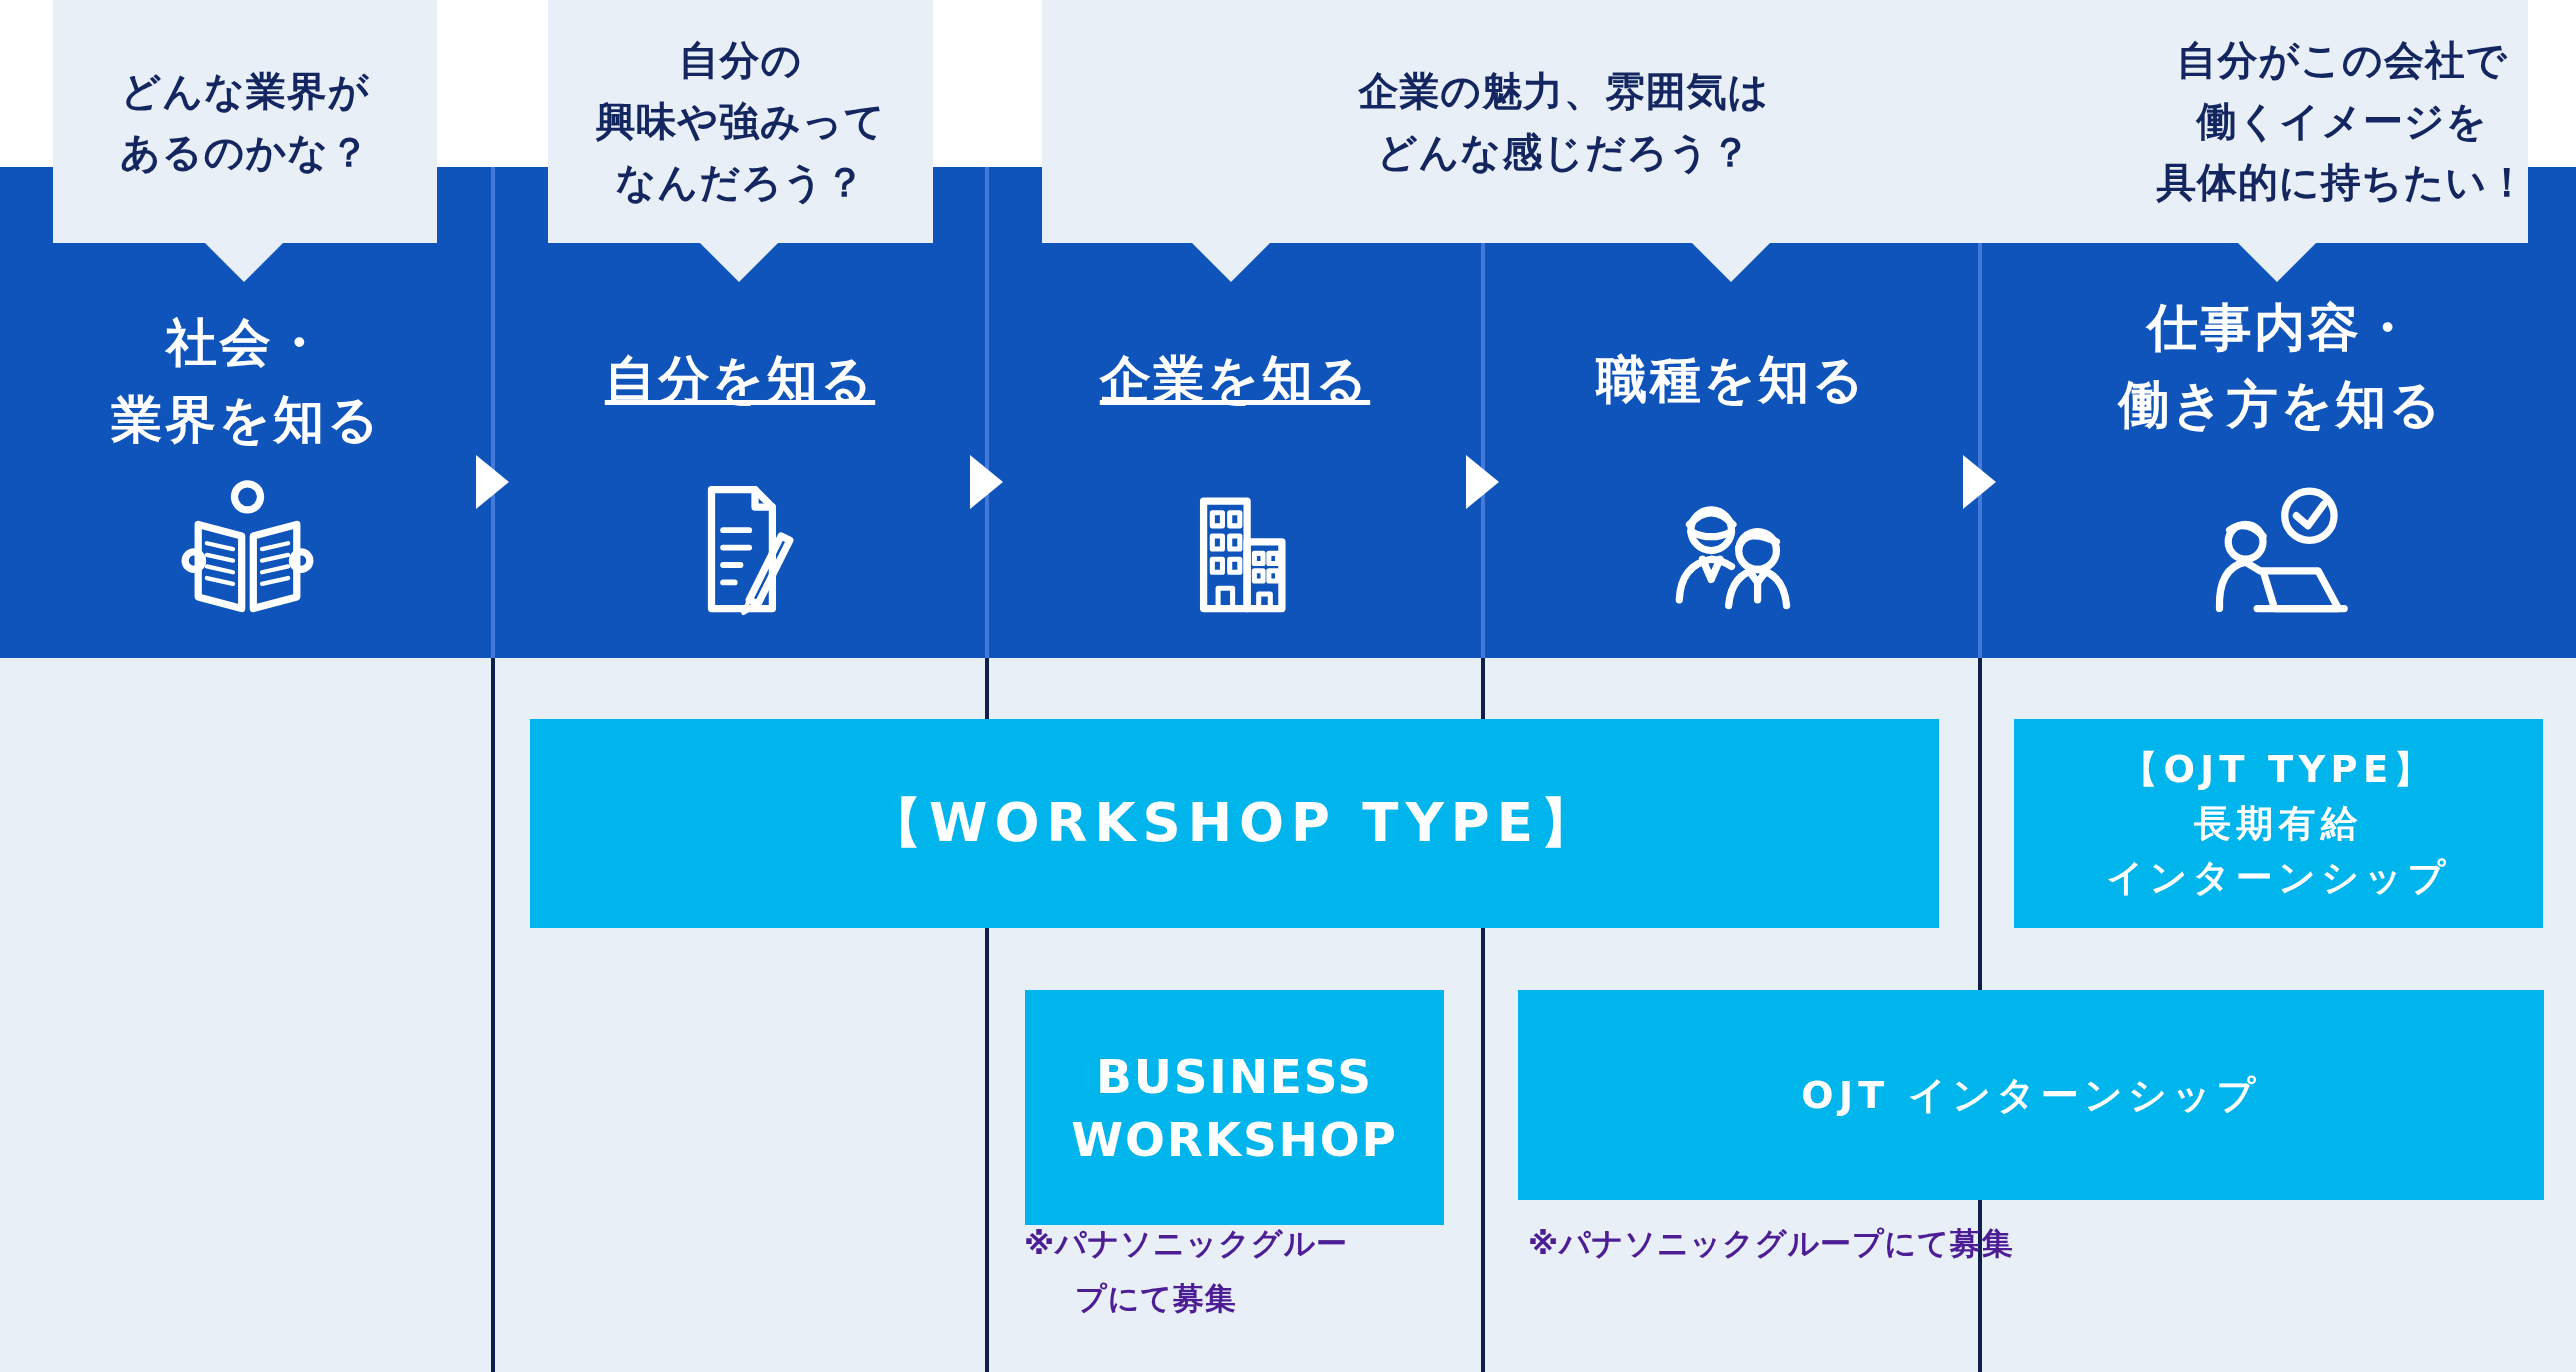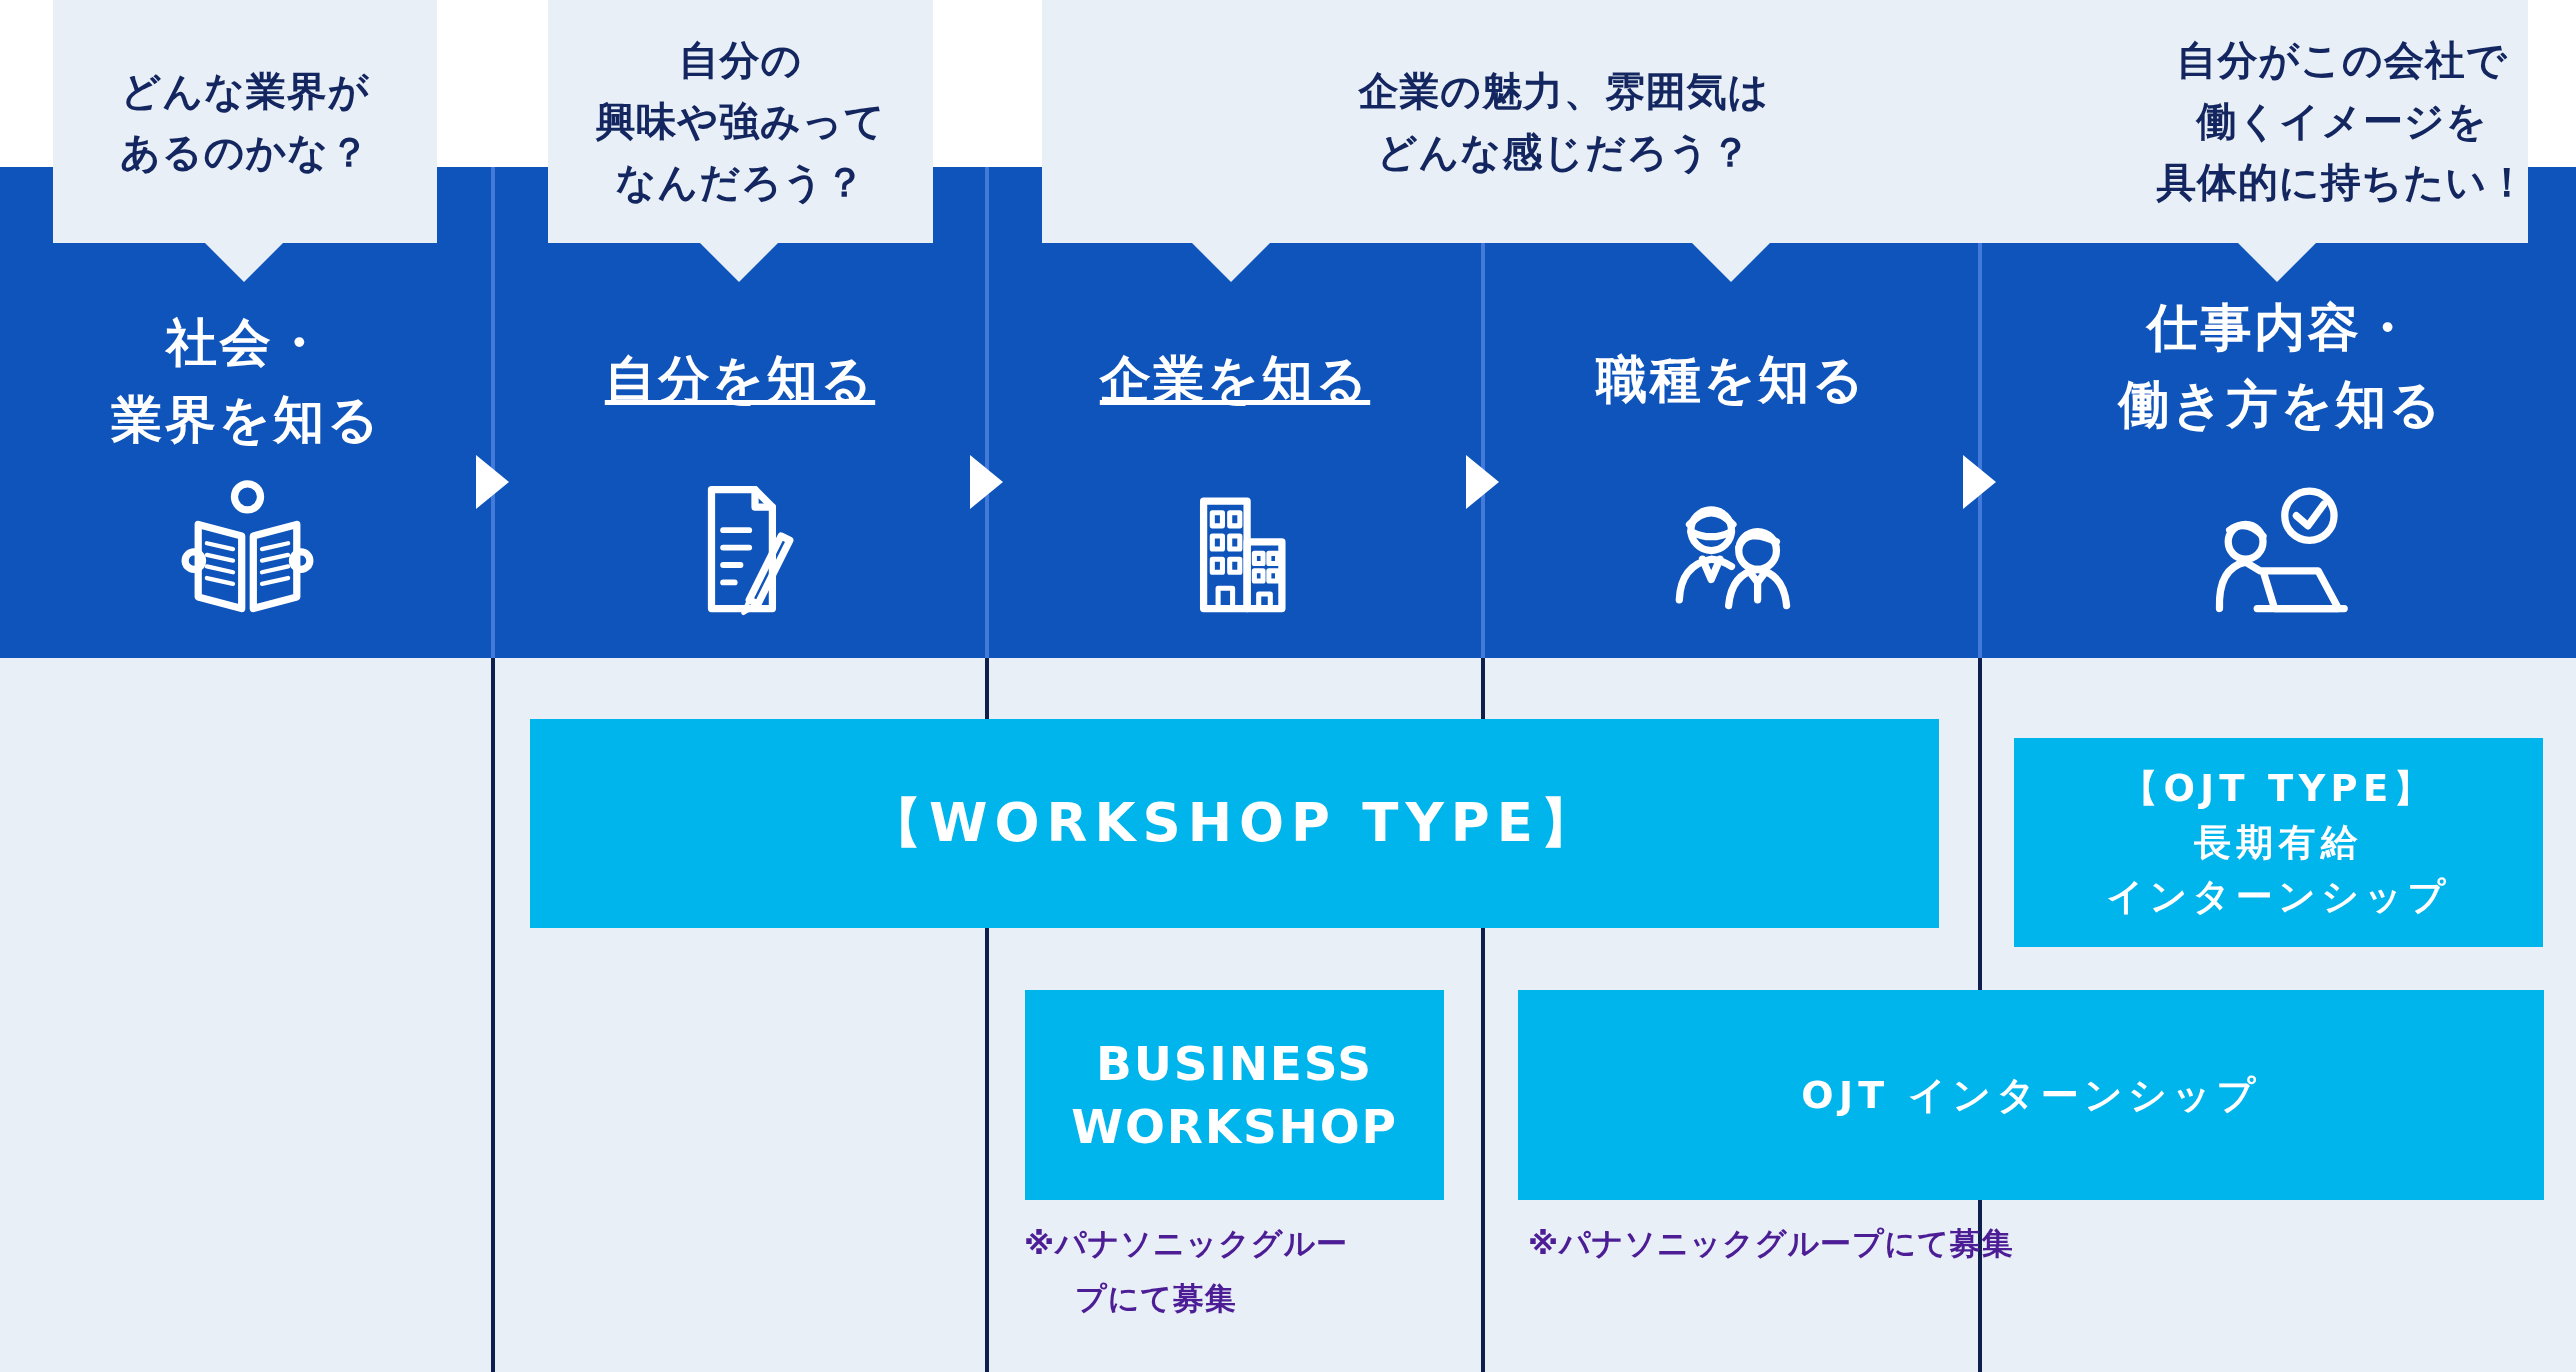--- a/index.html
+++ b/index.html
@@ -22,22 +22,22 @@
   .stage-title{position:absolute;color:#ffffff;font-weight:bold;font-size:51px;line-height:77px;text-align:center;letter-spacing:2.6px;z-index:3;}
   .stage-title span{display:block;}
   .stage-icon{position:absolute;top:478px;z-index:3;}
   .stage-icon svg{stroke:#ffffff;fill:none;stroke-width:5;stroke-linecap:round;stroke-linejoin:round;}
   .flow-arrow{position:absolute;top:455px;width:0;height:0;z-index:3;
     border-top:27px solid transparent;border-bottom:27px solid transparent;border-left:33px solid #ffffff;}
   
   .cyan-box{position:absolute;background:#00b4ec;color:#ffffff;font-weight:bold;display:flex;flex-direction:column;align-items:center;justify-content:center;text-align:center;z-index:3;}
   .cyan-box span{display:block;}
   .workshop-bar{left:530px;top:719px;width:1409px;height:209px;font-size:53px;letter-spacing:7px;}
-  .ojt-type-box{left:2014px;top:719px;width:529px;height:209px;font-size:37px;line-height:54px;letter-spacing:5.3px;margin-top:19px;}
-  .business-box{left:1025px;top:990px;width:419px;height:210px;font-size:47px;line-height:63px;letter-spacing:1.8px;}
+  .ojt-type-box{left:2014px;top:719px;width:529px;height:209px;font-size:37px;line-height:54px;letter-spacing:5.3px;}
+  .business-box{left:1025px;top:990px;width:419px;height:235px;font-size:47px;line-height:63px;letter-spacing:1.8px;}
   .ojt-bar{left:1518px;top:990px;width:1026px;height:210px;font-size:38px;letter-spacing:5.3px;}
   
   .note{position:absolute;color:#4c1d95;font-size:31px;font-weight:600;line-height:55px;z-index:3;letter-spacing:0.9px;}
   .note .wrap-line{display:block;padding-left:51px;}
 </style>
 </head>
 <body>
 
 <div class="canvas">
 

